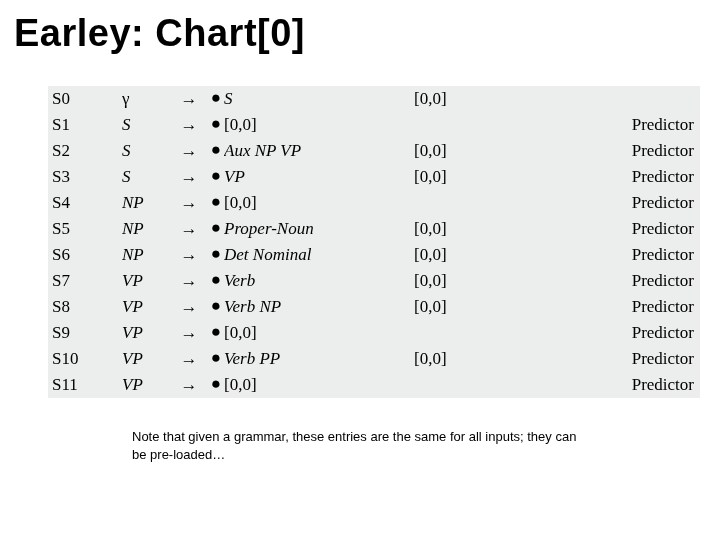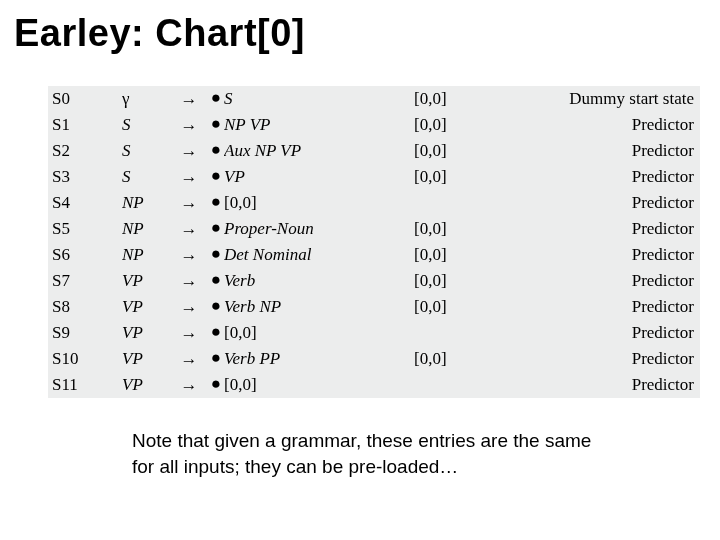--- a/index.html
+++ b/index.html
@@ -50,48 +50,46 @@
   .c-rhs   { width: 190px; font-style: italic; }
   .c-span  { width: 100px; }
   .c-label { flex: 1; text-align: right; padding-right: 6px; }
   .gamma   { font-style: normal; }
   .note {
     position: absolute;
     left: 132px;
     top: 428px;
     width: 460px;
     font-family: Arial, Helvetica, sans-serif;
-    font-size: 19px;
+    font-size: 13px;
     line-height: 1.35;
   }
 </style>
 </head>
 <body>
 
 <div class="slide">
 
   <div class="title">Earley: Chart[0]</div>
 
   <div class="table-box">
 
   <div class="row">
         <div class="cell c-state">S0</div>
         <div class="cell c-lhs gamma">γ</div>
         <div class="cell c-arrow">→</div>
         <div class="cell c-dot">●</div>
         <div class="cell c-rhs">S</div>
         <div class="cell c-span">[0,0]</div>
-        <div class="cell c-label">Dummy start state</div>
       </div>
       <div class="row">
         <div class="cell c-state">S1</div>
         <div class="cell c-lhs">S</div>
         <div class="cell c-arrow">→</div>
         <div class="cell c-dot">●</div>
-        <div class="cell c-rhs">NP VP</div>
         <div class="cell c-span">[0,0]</div>
         <div class="cell c-label">Predictor</div>
       </div>
       <div class="row">
         <div class="cell c-state">S2</div>
         <div class="cell c-lhs">S</div>
         <div class="cell c-arrow">→</div>
         <div class="cell c-dot">●</div>
         <div class="cell c-rhs">Aux NP VP</div>
         <div class="cell c-span">[0,0]</div>

